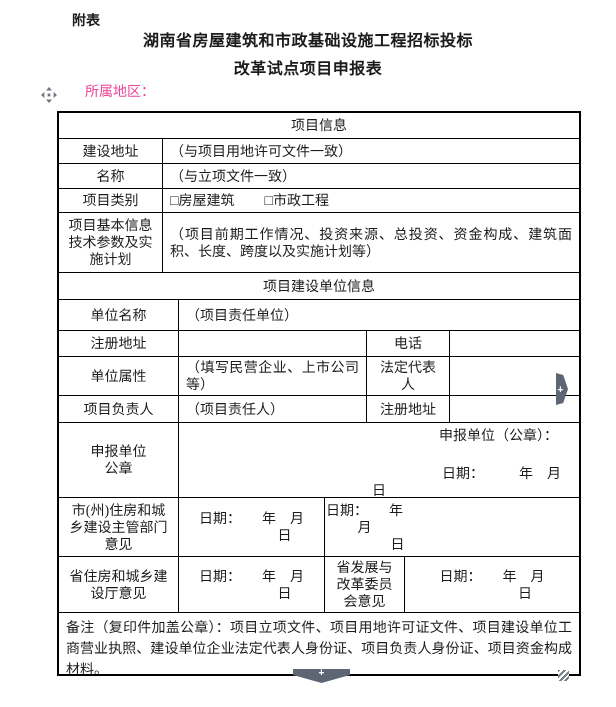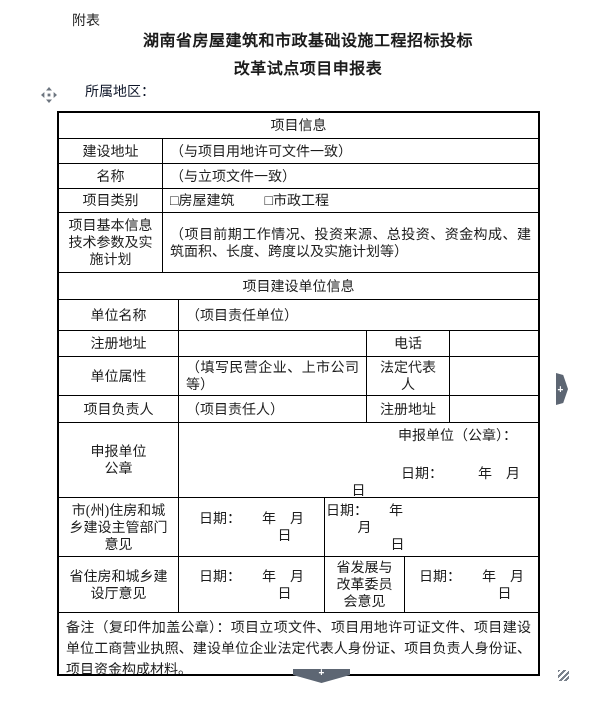--- a/index.html
+++ b/index.html
@@ -1,28 +1,28 @@
 <!DOCTYPE html>
 <html lang="zh-CN"><head>
 <meta charset="utf-8">
 <style>
   html,body{margin:0;padding:0;background:#fff;}
   body{width:616px;height:707px;font-family:"Liberation Serif",serif;color:#1c1c1c;}
   .page{position:relative;width:616px;height:707px;overflow:hidden;background:#fff;}
 
   .doc-tag{position:absolute;left:72px;top:9px;font-family:"Liberation Sans",sans-serif;
-    font-weight:normal;font-size:14px;}
+    font-weight:bold;font-size:14px;}
   .title{position:absolute;left:0;width:100%;text-align:center;
     font-family:"Liberation Sans",sans-serif;font-weight:bold;font-size:16px;letter-spacing:.5px;}
   .t1{top:27px;}
   .t2{top:55px;}
-  .region{position:absolute;left:85px;top:80px;font-size:14px;color:#0f172a;}
+  .region{position:absolute;left:85px;top:80px;font-size:14px;color:#ec4899;}
 
   
-  .tbl{position:absolute;left:57px;top:111px;width:483px;border:2px solid #000;
+  .tbl{position:absolute;left:57px;top:111px;width:524px;border:2px solid #000;
     box-sizing:border-box;font-size:14px;line-height:17px;background:#fff;}
   .row{display:grid;border-top:1px solid #000;}
   .row:first-child{border-top:none;}
   .cell{border-left:1px solid #000;display:flex;align-items:center;box-sizing:border-box;
     overflow:hidden;}
   .cell:first-child{border-left:none;}
   .lab{justify-content:center;text-align:center;}
   .pre{white-space:pre-line;}
   .val{padding:1px 7px;}
   .val .txt{display:block;width:100%;}

